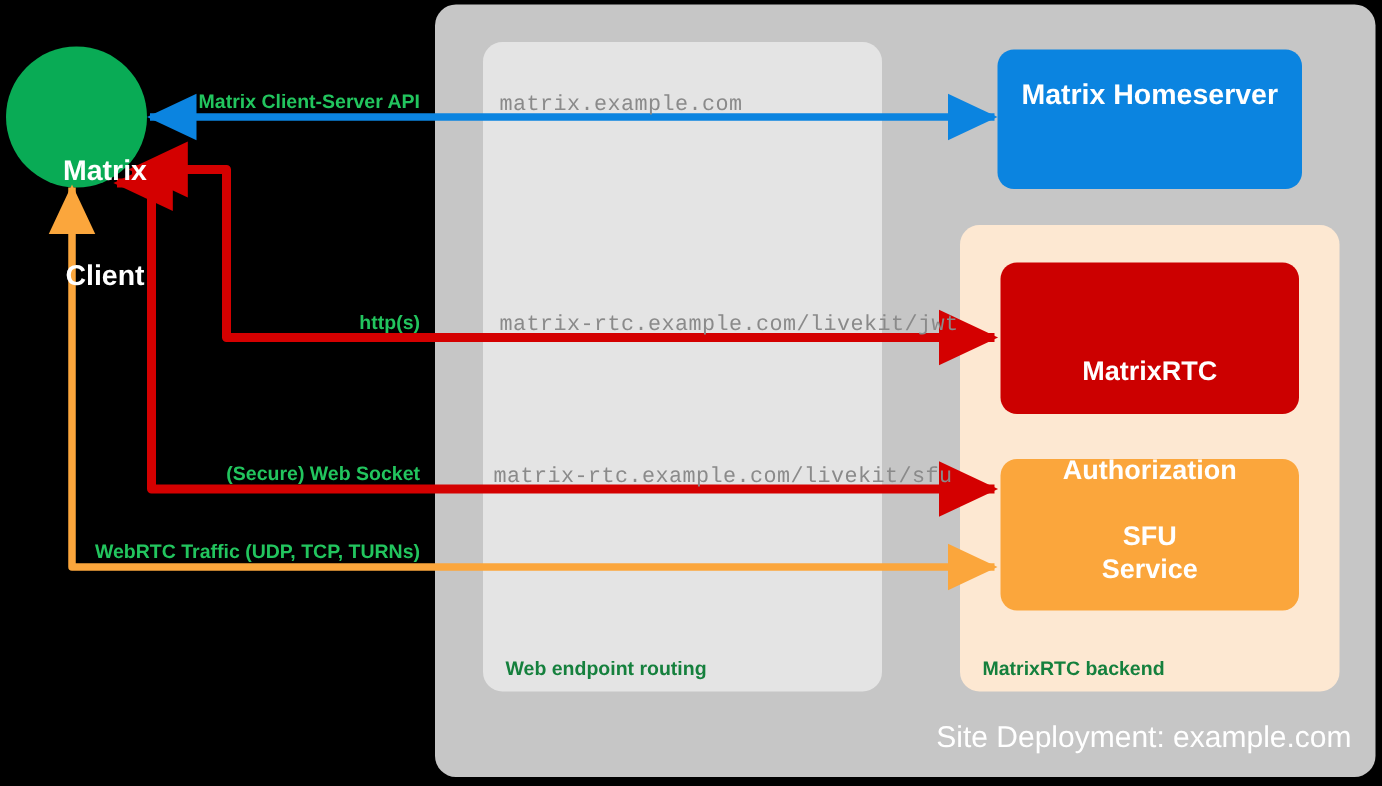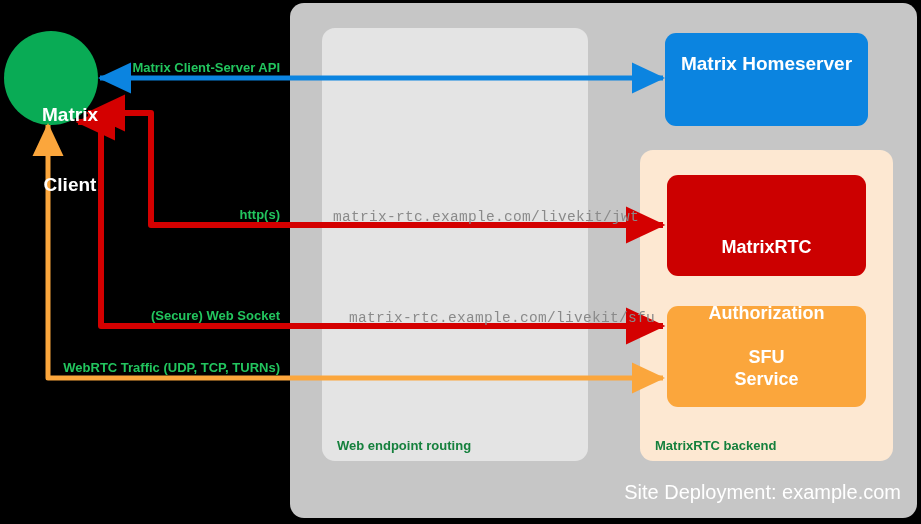--- a/index.html
+++ b/index.html
@@ -131,22 +131,23 @@
   <div class="txt box-title-white hs-lbl" style="left:665px; top:52px; width:203px;">Matrix Homeserver</div>
 
   <div class="txt box-title-white auth-lbl" style="left:667px; top:193px; width:199px;">
     <div>MatrixRTC</div>
     <div>Authorization</div>
     <div>Service</div>
   </div>
 
   <div class="txt box-title-white sfu-lbl" style="left:667px; top:347px; width:199px;">SFU</div>
 
+  <div class="txt mono" style="left:333px; top:62px;">matrix.example.com</div>
   <div class="txt mono" style="left:333px; top:209px;">matrix-rtc.example.com/livekit/jwt</div>
-  <div class="txt mono" style="left:349px; top:310px;">matrix-rtc.example.com/livekit/sfu</div>
+  <div class="txt mono" style="left:329px; top:310px;">matrix-rtc.example.com/livekit/sfu</div>
 
   <div class="txt lbl-conn" style="left:34px; top:60px; width:246px;">Matrix Client-Server API</div>
   <div class="txt lbl-conn" style="left:34px; top:207px; width:246px;">http(s)</div>
   <div class="txt lbl-conn" style="left:34px; top:308px; width:246px;">(Secure) Web Socket</div>
   <div class="txt lbl-conn" style="left:34px; top:360px; width:246px;">WebRTC Traffic (UDP, TCP, TURNs)</div>
 
   <div class="txt group-lbl" style="left:337px; top:438px;">Web endpoint routing</div>
   <div class="txt group-lbl" style="left:655px; top:438px;">MatrixRTC backend</div>
   <div class="txt site-lbl" style="left:470px; top:481px; width:431px;">Site Deployment: example.com</div>
 

